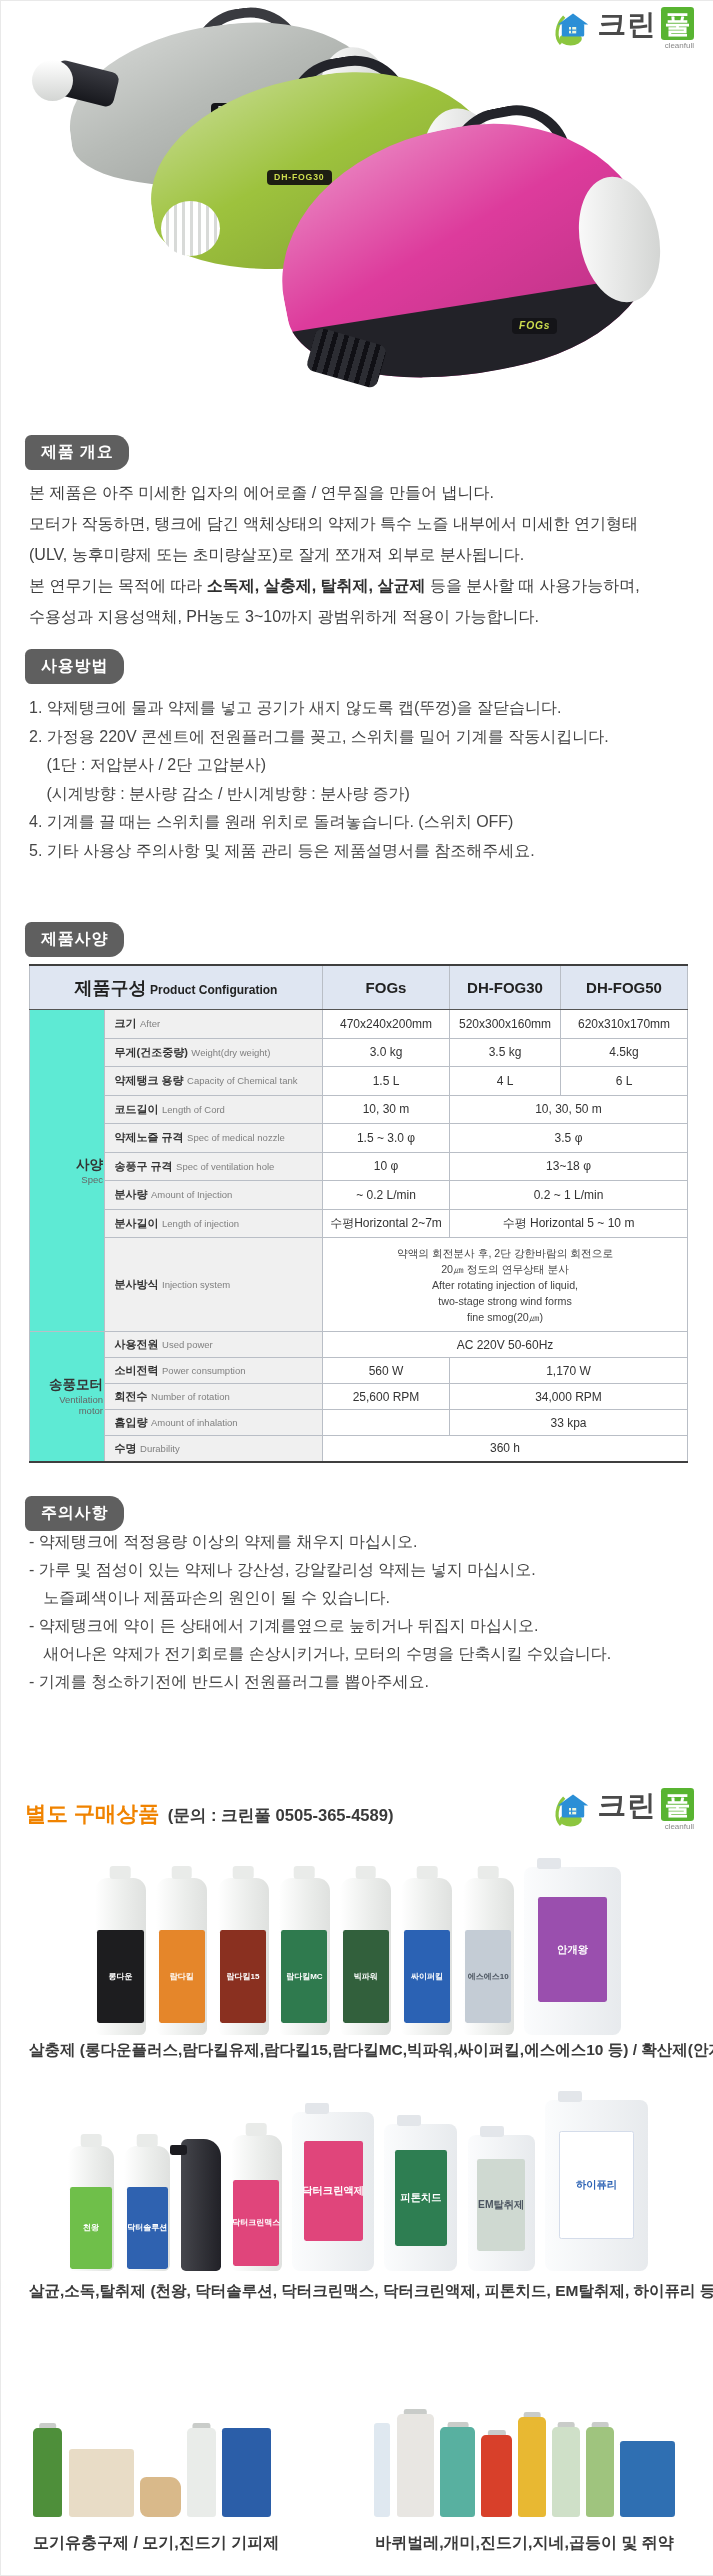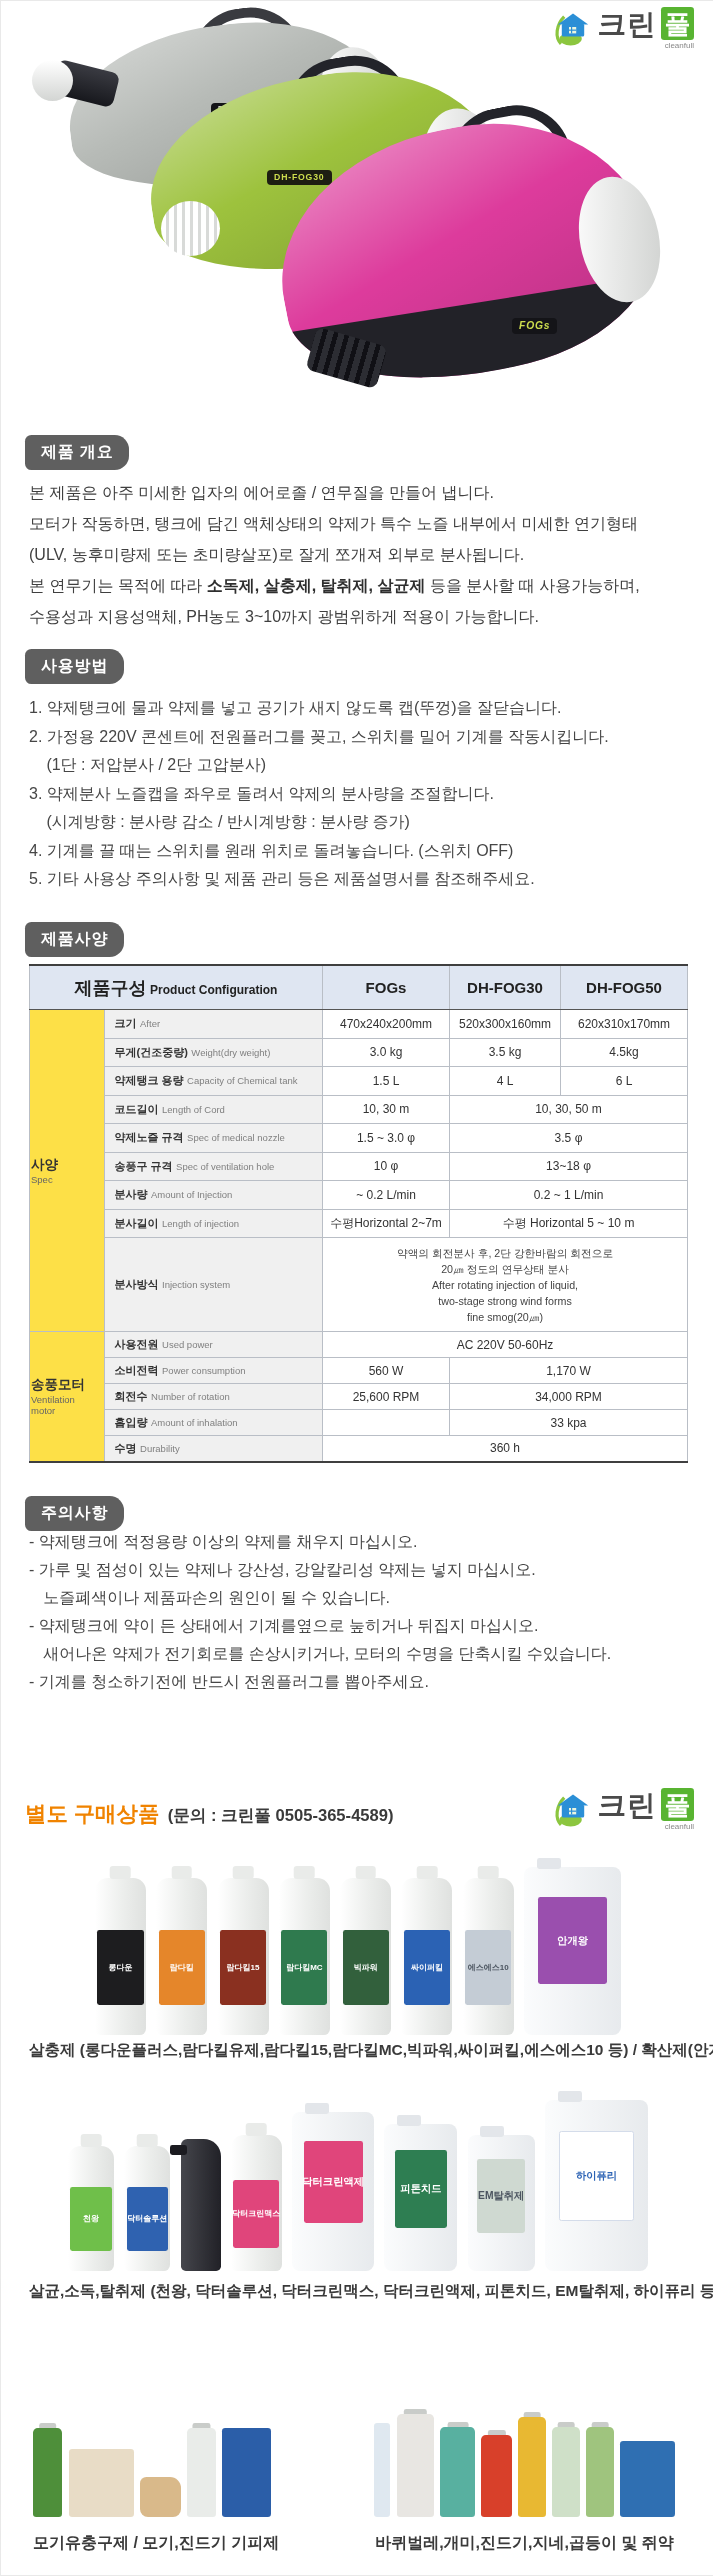--- a/index.html
+++ b/index.html
@@ -59,21 +59,21 @@
 
   
   .spec-wrap{position:absolute;top:963px;left:28px;width:658px;}
   table.spec{border-collapse:collapse;table-layout:fixed;width:658px;
              border-top:2.4px solid #3f3f3f;border-bottom:2.4px solid #3f3f3f;}
   table.spec td,table.spec th{border:0.8px solid #b9bec6;overflow:hidden;}
   table.spec tr.head th{background:#dfe6f2;height:41px;border-bottom:1.6px solid #555;color:#222;}
   .h-ko{font-size:18px;font-weight:bold;}
   .h-en{font-size:12px;font-weight:bold;}
   .h-model{font-size:15px;font-weight:bold;}
-  td.grp{background:#fde047;text-align:left;vertical-align:middle;}
+  td.grp{background:#5eead4;text-align:right;vertical-align:middle;}
   td.grp .g-ko{font-size:13.5px;font-weight:bold;color:#333;}
   td.grp .g-en{font-size:9.5px;color:#666;line-height:11px;}
   td.nm{background:#f0f0f0;padding-left:9.5px;vertical-align:middle;}
   td.nm .ko{font-size:11px;font-weight:bold;color:#333;}
   td.nm .en{font-size:9.5px;color:#808080;}
   td.val{text-align:center;font-size:12px;color:#333;vertical-align:middle;background:#fff;}
   tr.r{height:28.5px;}
   tr.rm{height:26px;}
   tr.sys{height:94px;}
   tr.sys td.val div{line-height:16px;font-size:10.7px;color:#444;}
@@ -86,21 +86,21 @@
   
   .buy-head{position:absolute;top:1798px;left:24px;white-space:nowrap;}
   .buy-title{font-size:21.4px;font-weight:bold;color:#f08300;}
   .buy-contact{font-size:16.6px;font-weight:bold;color:#3a3a3a;margin-left:4.8px;}
   .shelf{position:absolute;left:28px;width:658px;display:flex;align-items:flex-end;justify-content:center;gap:10.3px;}
   .shelf1{top:1853px;height:181px;}
   .shelf2{top:2073px;height:197px;}
   .bottle{position:relative;width:51px;height:157px;background:linear-gradient(90deg,#ffffff,#eceeec 55%,#dfe1df);border-radius:12.7px 12.7px 6.3px 6.3px;}
   .bottle::before{content:'';position:absolute;top:-12px;left:50%;transform:translateX(-50%);width:20.6px;height:12.7px;background:#e9ebe9;border-radius:3.2px;}
   .lbl{position:absolute;left:2.4px;right:2.4px;top:33%;height:38%;border-radius:2.4px;display:flex;align-items:center;justify-content:center;
-       color:#fff;font-weight:bold;font-size:8px;text-align:left;line-height:1.15;padding:8px;word-break:keep-all;}
+       color:#fff;font-weight:bold;font-size:8px;text-align:left;line-height:1.15;padding:17px;word-break:keep-all;}
   .lbl-dark{color:#4c5560 !important;}
   .lbl-lite{color:#2b62b4 !important;border:0.8px solid #d4dcea;}
   .jug{position:relative;width:97px;height:168px;background:linear-gradient(90deg,#fbfcfd,#e7eaed);border-radius:8px;}
   .jug::before{content:'';position:absolute;top:-9.5px;left:12.7px;width:24px;height:11px;background:#e3e6ea;border-radius:2.4px;}
   .jug .lbl{top:18%;height:42%;left:14%;right:14%;font-size:10.3px;}
   .b-sm{height:125px;width:46px;}
   .b-md{height:136px;}
   .sprayer{position:relative;width:40px;height:132px;background:linear-gradient(90deg,#45464c,#212127);border-radius:6.3px 17.4px 4.8px 4.8px;}
   .sprayer::before{content:'';position:absolute;top:6.3px;left:-11px;width:17.4px;height:9.5px;background:#1b1b20;border-radius:2.4px;}
   .jug2{width:82px;height:159px;}
@@ -177,21 +177,20 @@
     <div class="ln">(ULV, 농후미량제 또는 초미량살포)로 잘게 쪼개져 외부로 분사됩니다.</div>
     <div class="ln"><span>본 연무기는 목적에 따라 </span><b>소독제, 살충제, 탈취제, 살균제</b><span> 등을 분사할 때 사용가능하며,</span></div>
     <div class="ln">수용성과 지용성액체, PH농도 3~10까지 광범위하게 적용이 가능합니다.</div>
   </div>
 
   <div class="badge" style="top:648px;">사용방법</div>
   <div class="txtblock listblock" style="top:693px;">
     <div class="ln">1. 약제탱크에 물과 약제를 넣고 공기가 새지 않도록 캡(뚜껑)을 잘닫습니다.</div>
     <div class="ln">2. 가정용 220V 콘센트에 전원플러그를 꽂고, 스위치를 밀어 기계를 작동시킵니다.</div>
     <div class="ln ind">(1단 : 저압분사  /  2단 고압분사)</div>
-    <div class="ln">3. 약제분사 노즐캡을 좌우로 돌려서 약제의 분사량을 조절합니다.</div>
     <div class="ln ind">(시계방향 : 분사량 감소  /  반시계방향 : 분사량 증가)</div>
     <div class="ln">4. 기계를 끌 때는 스위치를 원래 위치로 돌려놓습니다. (스위치 OFF)</div>
     <div class="ln">5. 기타 사용상 주의사항 및 제품 관리 등은 제품설명서를 참조해주세요.</div>
   </div>
 
   <div class="badge" style="top:921px;">제품사양</div>
   <div class="watermark">cleanfull</div>
 
   <div class="spec-wrap">
     <table class="spec">

